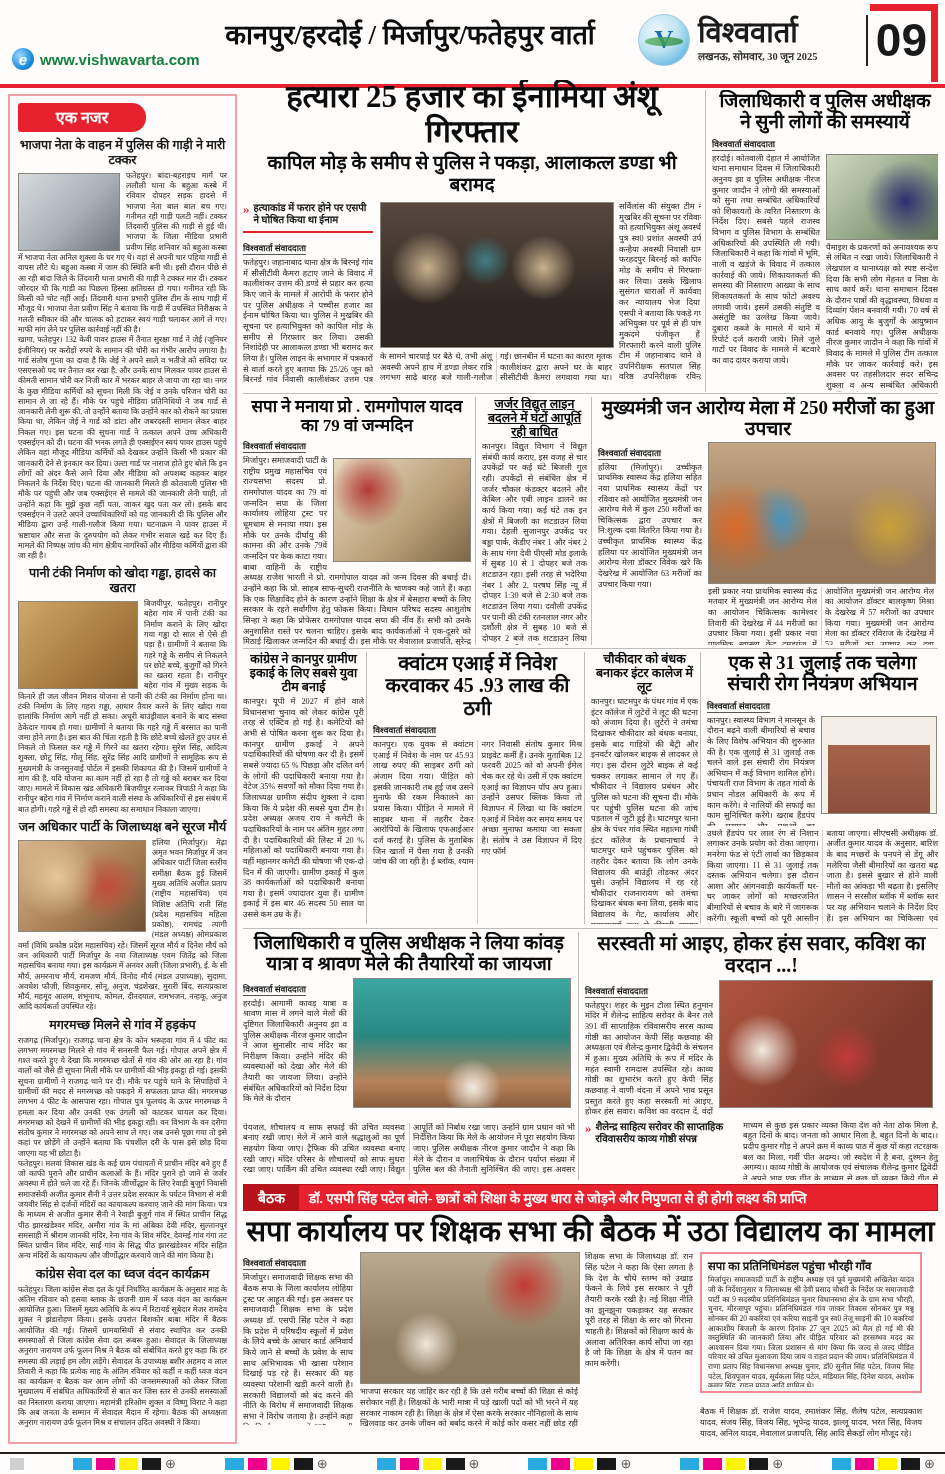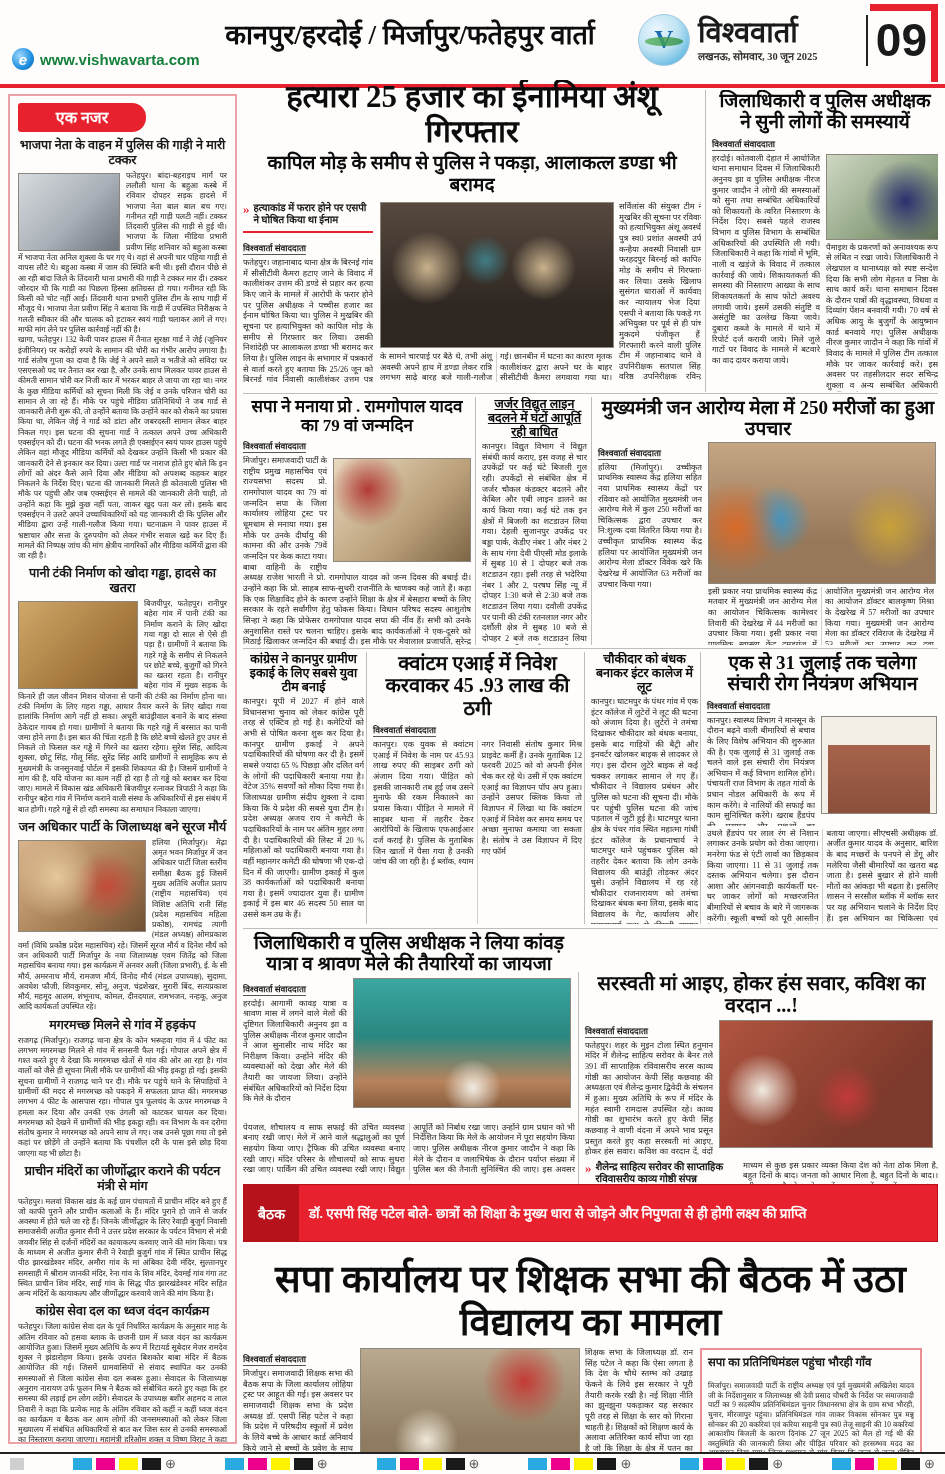--- a/index.html
+++ b/index.html
@@ -28,21 +28,21 @@
   .pagenum span{border-left:2px solid #222;padding-left:8px;font-size:46px;font-weight:bold;line-height:1.1;font-family:"Liberation Sans",sans-serif;}
   
   #sidebar{left:8px;top:94px;width:229px;height:1350px;border:2px solid #eea2a8;padding:5px 8px;overflow:hidden;background:#fffdfb;}
   .badge{width:128px;background:#e8212e;color:#fff;font-size:16px;font-weight:bold;text-align:center;
          padding:3px 0 4px;border-radius:3px 14px 14px 3px;margin:2px 0 6px;}
   .s-hl{font-size:12.6px;font-weight:bold;text-align:center;line-height:1.18;margin:5px 0 3px;}
   .s-body{font-size:7.8px;line-height:1.32;text-align:justify;color:#262626;}
   .s-photo{float:left;margin:2px 6px 2px 0;border:1px solid #8d887e;}
   
   .barlabel{background:#b5121b;color:#fff;font-weight:bold;font-size:14px;padding:3px 14px;display:flex;align-items:center;}
-  .bartext{background:#e8212e;color:#fff;font-weight:bold;font-size:13.5px;flex:1;display:flex;align-items:center;padding:19px 10px;}
+  .bartext{background:#e8212e;color:#fff;font-weight:bold;font-size:13.5px;flex:1;display:flex;align-items:center;padding:3px 10px;}
   .box-red{border:2px solid #ef8d94;padding:4px 6px;}
   .marks{display:flex;align-items:center;gap:4px;}
   .sq{width:19px;height:12px;display:inline-block;}
   .reg{color:#555;font-size:13px;line-height:12px;}
 </style>
 </head>
 <body>
 
 <div id="page">
 
@@ -93,21 +93,20 @@
         <span>हलिया (मिर्जापुर)। मेढ़ा अमृत भवन मिर्जापुर में जन अधिकार पार्टी जिला स्तरीय समीक्षा बैठक हुई जिसमें मुख्य अतिथि अजीत प्रताप (राष्ट्रीय महासचिव) एवं विशिष्ट अतिथि रानी सिंह (प्रदेश महासचिव महिला प्रकोष्ठ), रामचंद्र त्यागी (मंडल अध्यक्ष) ओमप्रकाश वर्मा (विधि प्रकोष्ठ प्रदेश महासचिव) रहे। जिसमें सूरज मौर्य व दिनेश मौर्य को जन अधिकारी पार्टी मिर्जापुर के नया जिलाध्यक्ष एवम जितेंद्र को जिला महासचिव बनाया गया। इस कार्यक्रम में अनवर अली (जिला प्रभारी), ई. के सी मौर्य, अमरनाथ मौर्य, रामजण मौर्य, विनोद मौर्य (मंडल उपाध्यक्ष), सुदामा, अवधेश फौजी, शिवकुमार, सोनू, अनुज, चंद्रशेखर, मुरारी बिंद, सत्यप्रकाश मौर्य, महमूद आलम, शंभूनाथ, कोमल, दीनदयाल, रामभजन, नन्हकू, अनुज आदि कार्यकर्ता उपस्थित रहे।</span>
       </div>
     </div>
 
     <div>
       <div class="s-hl">मगरमच्छ मिलने से गांव में हड़कंप</div>
       <div class="s-body">राजगढ़ (मिर्जापुर)। राजगढ़ थाना क्षेत्र के कोन भरूहवा गांव में 4 फीट का लगभग मगरमच्छ मिलने से गांव में सनसनी फैल गई। गोपाल अपने क्षेत्र में गश्त करते हुए ये देखा कि मगरमच्छ खेतों से गांव की ओर आ रहा है। गांव वालों को जैसे ही सूचना मिली मौके पर ग्रामीणों की भीड़ इकट्ठा हो गई। इसकी सूचना ग्रामीणों ने राजगढ़ थाने पर दी। मौके पर पहुंचे थाने के सिपाहियों ने ग्रामीणों की मदद से मगरमच्छ को पकड़ने में सफलता प्राप्त की। मगरमच्छ लगभग 4 फीट के आसपास रहा। गोपाल पुत्र फूलचंद के ऊपर मगरमच्छ ने हमला कर दिया और उनकी एक उंगली को काटकर घायल कर दिया। मगरमच्छ को देखने में ग्रामीणों की भीड़ इकट्ठा रही। वन विभाग के वन दरोगा संतोष कुमार ने मगरमच्छ को अपने साथ ले गए। जब उनसे पूछा गया तो इसे कहां पर छोड़ेंगे तो उन्होंने बताया कि पंचशील दरी के पास इसे छोड़ दिया जाएगा यह भी छोटा है।</div>
     </div>
 
     <div>
-      <div class="s-hl">प्राचीन मंदिरों का जीर्णोद्धार कराने की पर्यटन मंत्री से मांग</div>
       <div class="s-body">फतेहपुर। मलवां विकास खंड के कई ग्राम पंचायतों में प्राचीन मंदिर बने हुए हैं जो काफी पुराने और प्राचीन कलाओं के हैं। मंदिर पुराने हो जाने से जर्जर अवस्था में होते चले जा रहे हैं। जिनके जीर्णोद्धार के लिए रेवाड़ी बुजुर्ग निवासी समाजसेवी अजीत कुमार सैनी ने उत्तर प्रदेश सरकार के पर्यटन विभाग से मंत्री जयवीर सिंह से दर्जनों मंदिरों का कायाकल्प करवाए जाने की मांग किया। पत्र के माध्यम से अजीत कुमार सैनी ने रेवाड़ी बुजुर्ग गांव में स्थित प्राचीन सिद्ध पीठ झारखंडेश्वर मंदिर, अमौरा गांव के मां अंबिका देवी मंदिर, सुल्तानपुर समसाही में श्रीराम जानकी मंदिर, रेना गांव के शिव मंदिर, देवमई गांव गंगा तट स्थित प्राचीन शिव मंदिर, साईं गांव के सिद्ध पीठ झारखंडेश्वर मंदिर सहित अन्य मंदिरों के कायाकल्प और जीर्णोद्धार करवाये जाने की मांग किया है।</div>
     </div>
 
     <div>
       <div class="s-hl">कांग्रेस सेवा दल का ध्वज वंदन कार्यक्रम</div>
       <div class="s-body">फतेहपुर। जिला कांग्रेस सेवा दल के पूर्व निर्धारित कार्यक्रम के अनुसार माह के अंतिम रविवार को हसवा ब्लाक के छजनी ग्राम में ध्वज वंदन का कार्यक्रम आयोजित हुआ। जिसमें मुख्य अतिथि के रूप में रिटायर्ड सूबेदार मेजर रामदेव शुक्ल ने झंडारोहण किया। इसके उपरांत बिशकोर बाबा मंदिर में बैठक आयोजित की गई। जिसमें ग्रामवासियों से संवाद स्थापित कर उनकी समस्याओं से जिला कांग्रेस सेवा दल रूबरू हुआ। सेवादल के जिलाध्यक्ष अनुराग नारायण उर्फ फूलन मिश्र ने बैठक को संबोधित करते हुए कहा कि हर समस्या की लड़ाई हम लोग लड़ेंगे। सेवादल के उपाध्यक्ष बशीर अहमद व लाल तिवारी ने कहा कि प्रत्येक माह के अंतिम रविवार को कहीं न कहीं ध्वज वंदन का कार्यक्रम व बैठक कर आम लोगों की जनसमस्याओं को लेकर जिला मुख्यालय में संबंधित अधिकारियों से बात कर जिस स्तर से उनकी समस्याओं का निस्तारण कराया जाएगा। महामंत्री हरिओम शुक्ल व विष्णु विराट ने कहा कि अब जनता के सम्मान में सेवादल मैदान में रहेगा। बैठक की अध्यक्षता अनुराग नारायण उर्फ फूलन मिश्र व संचालन उदित अवस्थी ने किया।</div>
     </div>
   </div>
 
   <div class="abs" style="left:243px;top:80px;width:458px;height:302px;overflow:hidden;">
@@ -209,21 +208,21 @@
     <div style="display:flex;gap:6px;margin-top:3px;">
       <div style="width:104px;flex:none;">
         <span class="byline">विश्ववार्ता संवाददाता</span>
         <div class="body" style="height:120px;">हरदोई। आगामी कावड़ यात्रा व श्रावण मास में लगने वाले मेलों की दृष्टिगत जिलाधिकारी अनुनय झा व पुलिस अधीक्षक नीरज कुमार जादौन ने आज सुनासीर नाथ मंदिर का निरीक्षण किया। उन्होंने मंदिर की व्यवस्थाओं को देखा और मेले की तैयारी का जायजा लिया। उन्होंने संबंधित अधिकारियों को निर्देश दिया कि मेले के दौरान</div>
       </div>
       <div class="photo" style="width:216px;height:128px;flex:none;background:radial-gradient(circle at 55% 85%,#f0ece2,transparent 18%),linear-gradient(180deg,#3aa7a0,#2a8781 45%,#b8835c 80%,#8a5f3e);"></div>
     </div>
     <div class="body cols2" style="height:58px;margin-top:4px;">पेयजल, शौचालय व साफ सफाई की उचित व्यवस्था बनाए रखी जाए। मेले में आने वाले श्रद्धालुओं का पूर्ण सहयोग किया जाए। ट्रैफिक की उचित व्यवस्था बनाए रखी जाए। मंदिर परिसर के शौचालयों को साफ सुथरा रखा जाए। पार्किंग की उचित व्यवस्था रखी जाए। विद्युत आपूर्ति को निर्बाध रखा जाए। उन्होंने ग्राम प्रधान को भी निर्देशित किया कि मेले के आयोजन में पूरा सहयोग किया जाए। पुलिस अधीक्षक नीरज कुमार जादौन ने कहा कि मेले के दौरान व जलाभिषेक के दौरान पर्याप्त संख्या में पुलिस बल की तैनाती सुनिश्चित की जाए। इस अवसर पर उप जिलाधिकारी बिलग्राम पूनम भास्कर व पुलिस क्षेत्राधिकारी रवि प्रकाश सिंह आदि उपस्थित रहे।</div>
   </div>
 
-  <div class="abs vrule" style="left:578px;top:932px;width:360px;height:248px;overflow:hidden;margin-top:40px;">
+  <div class="abs vrule" style="left:578px;top:932px;width:360px;height:248px;overflow:hidden;">
     <div class="hl" style="font-size:20px;">सरस्वती मां आइए, होकर हंस सवार, कविश का वरदान ...!</div>
     <div style="display:flex;gap:6px;margin-top:3px;">
       <div style="width:128px;flex:none;">
         <span class="byline">विश्ववार्ता संवाददाता</span>
         <div class="body" style="height:116px;">फतेहपुर। शहर के मुइन टोला स्थित हनुमान मंदिर में शैलेन्द्र साहित्य सरोवर के बैनर तले 391 वीं साप्ताहिक रविवासरीय सरस काव्य गोष्ठी का आयोजन केपी सिंह कछवाह की अध्यक्षता एवं शैलेन्द्र कुमार द्विवेदी के संचलन में हुआ। मुख्य अतिथि के रूप में मंदिर के महंत स्वामी रामदास उपस्थित रहे। काव्य गोष्ठी का शुभारंभ करते हुए केपी सिंह कछवाह ने वाणी वंदना में अपने भाव प्रसून प्रस्तुत करते हुए कहा सरस्वती मां आइए, होकर हंस सवार। कविश का वरदान दें, वंदों स्वप्न साकार।।</div>
       </div>
       <div class="photo" style="width:212px;height:126px;flex:none;background:radial-gradient(circle at 20% 55%,#f0ebe0,transparent 20%),radial-gradient(circle at 60% 60%,#c23a3a,transparent 22%),linear-gradient(135deg,#b0543f,#7e3a2c 70%);"></div>
     </div>
     <div style="display:flex;gap:8px;margin-top:4px;">
       <div class="kicker" style="width:150px;flex:none;border-bottom:2px solid #e8212e;">
@@ -232,34 +231,34 @@
       </div>
       <div class="body" style="flex:1;height:78px;">माध्यम से कुछ इस प्रकार व्यक्त किया देश को नेता ठोक मिला है, बहुत दिनों के बाद। जनता को आधार मिला है, बहुत दिनों के बाद।। प्रदीप कुमार गौड़ ने अपने क्रम में काव्य पाठ में कुछ यों कहा तटरक्षक बल का मिला, गर्वी पीत अदम्य। जो स्वदेश में है बना, दुश्मन हेतु अगम्य।। काव्य गोष्ठी के आयोजक एवं संचालक शैलेन्द्र कुमार द्विवेदी ने अपने भाव एक गीत के माध्यम से कुछ यों व्यक्त किये गीत से डरकर जिये तो क्या जिये। मुस्कुराना क्या बिना विष के पिये।। कार्यक्रम के अंत में स्वामी जी ने सभी को आशीर्वाद प्रदान किया। आयोजक ने आभार व्यक्त किया।</div>
     </div>
   </div>
 
   <div class="abs" style="left:243px;top:1184px;width:695px;height:268px;overflow:hidden;">
     <div style="display:flex;border:1px solid #b5121b;">
       <span class="barlabel">बैठक</span>
       <span class="bartext">डॉ. एसपी सिंह पटेल बोले- छात्रों को शिक्षा के मुख्य धारा से जोड़ने और निपुणता से ही होगी लक्ष्य की प्राप्ति</span>
     </div>
-    <div class="hl" style="font-size:38px;margin-top:16px;">सपा कार्यालय पर शिक्षक सभा की बैठक में उठा विद्यालय का मामला</div>
+    <div class="hl" style="font-size:29px;margin-top:4px;">सपा कार्यालय पर शिक्षक सभा की बैठक में उठा विद्यालय का मामला</div>
     <div style="display:flex;gap:7px;margin-top:5px;">
       <div style="width:110px;flex:none;">
         <span class="byline">विश्ववार्ता संवाददाता</span>
         <div class="body" style="height:152px;">मिर्जापुर। समाजवादी शिक्षक सभा की बैठक सपा के जिला कार्यालय लोहिया ट्रस्ट पर आहूत की गई। इस अवसर पर समाजवादी शिक्षक सभा के प्रदेश अध्यक्ष डॉ. एसपी सिंह पटेल ने कहा कि प्रदेश में परिषदीय स्कूलों में प्रवेश के लिये बच्चे के आधार कार्ड अनिवार्य किये जाने से बच्चों के प्रवेश के साथ साथ अभिभावक भी खासा परेशान दिखाई पड़ रहे हैं। सरकार की यह व्यवस्था परेशानी खड़ी करने वाली है। सरकारी विद्यालयों को बंद करने की नीति के विरोध में समाजवादी शिक्षक सभा ने विरोध जताया है। उन्होंने कहा कि मिर्जापुर जनपद में 225 सरकारी स्कूल बंद कर</div>
       </div>
       <div style="width:218px;flex:none;">
         <div class="photo" style="width:218px;height:130px;background:radial-gradient(circle at 75% 25%,#c43b35,transparent 22%),radial-gradient(circle at 30% 70%,#efe8da,transparent 18%),linear-gradient(180deg,#b9a98e,#8f7c60 70%);"></div>
         <div class="body" style="height:40px;margin-top:3px;">भाजपा सरकार यह जाहिर कर रही है कि उसे गरीब बच्चों की शिक्षा से कोई सरोकार नहीं है। शिक्षकों के भारी मात्रा में पड़े खाली पदों को भी भरने में यह सरकार नाकाम रही है। शिक्षा के क्षेत्र में ऐसा करके सरकार नौनिहालों के साथ खिलवाड़ कर उनके जीवन को बर्बाद करने में कोई कोर कसर नहीं छोड़ रही है।</div>
       </div>
       <div class="body" style="width:108px;height:178px;flex:none;">शिक्षक सभा के जिलाध्यक्ष डॉ. रान सिंह पटेल ने कहा कि ऐसा लगता है कि देश के चौथे स्तम्भ को उखाड़ फेंकने के लिये इस सरकार ने पूरी तैयारी करके रखी है। नई शिक्षा नीति का झुनझुना पकड़ाकर यह सरकार पूरी तरह से शिक्षा के स्तर को गिराना चाहती है। शिक्षकों को शिक्षण कार्य के अलावा अतिरिक्त कार्य सौंपा जा रहा है जो कि शिक्षा के क्षेत्र में पतन का काम करेंगी।</div>
       <div style="width:222px;flex:none;">
         <div class="box-red">
-          <div style="font-size:11.5px;font-weight:bold;margin-bottom:12px;">सपा का प्रतिनिधिमंडल पहुंचा भौरही गाँव</div>
+          <div style="font-size:11.5px;font-weight:bold;margin-bottom:2px;">सपा का प्रतिनिधिमंडल पहुंचा भौरही गाँव</div>
           <div class="body" style="height:112px;font-size:7.4px;">मिर्जापुर। समाजवादी पार्टी के राष्ट्रीय अध्यक्ष एवं पूर्व मुख्यमंत्री अखिलेश यादव जी के निर्देशानुसार व जिलाध्यक्ष श्री देवी प्रसाद चौधरी के निर्देश पर समाजवादी पार्टी का 9 सदस्यीय प्रतिनिधिमंडल चुनार विधानसभा क्षेत्र के ग्राम सभा भौरही, चुनार, मीरजापुर पहुंचा। प्रतिनिधिमंडल गांव जाकर विकास सोनकर पुत्र मन्नू सोनकर की 20 बकरियां एवं करिया साइनी पुत्र स्व0 तेजू साइनी की 10 बकरियां आकाशीय बिजली के कारण दिनांक 27 जून 2025 को मैल हो गई थी की वस्तुस्थिति की जानकारी लिया और पीड़ित परिवार को हरसम्भव मदद का आश्वासन दिया गया। जिला प्रशासन से मांग किया कि जल्द से जल्द पीड़ित परिवार को उचित मुआवजा दिया जाय व राहत प्रदान की जाय। प्रतिनिधिमंडल में राणा प्रताप सिंह विधानसभा अध्यक्ष चुनार, डॉ0 सुनील सिंह पटेल, विजय सिंह पटेल, शिवपूजन यादव, सूर्यकला सिंह पटेल, मड़ियाल सिंह, दिनेश यादव, अशोक कुमार सिंह, राहुल यादव आदि शामिल थे।</div>
         </div>
         <div class="body" style="height:46px;margin-top:14px;">बैठक में शिक्षक डॉ. राजेश यादव, रमाशंकर सिंह, शैलेष पटेल, सत्यप्रकाश यादव, संजय सिंह, विजय सिंह, भूपेन्द्र यादव, झल्लू यादव, भरत सिंह, विजय यादव, अनिल यादव, मेवालाल प्रजापति, सिंह आदि सैकड़ों लोग मौजूद रहे।</div>
       </div>
     </div>
   </div>
 
   <div class="abs" style="left:0;top:1452px;width:945px;border-top:2px solid #222;padding:4px 10px 0;display:flex;justify-content:space-between;align-items:center;">
     <span style="width:14px;height:12px;background:#cfcfcf;display:inline-block;"></span>
     <span class="marks">

